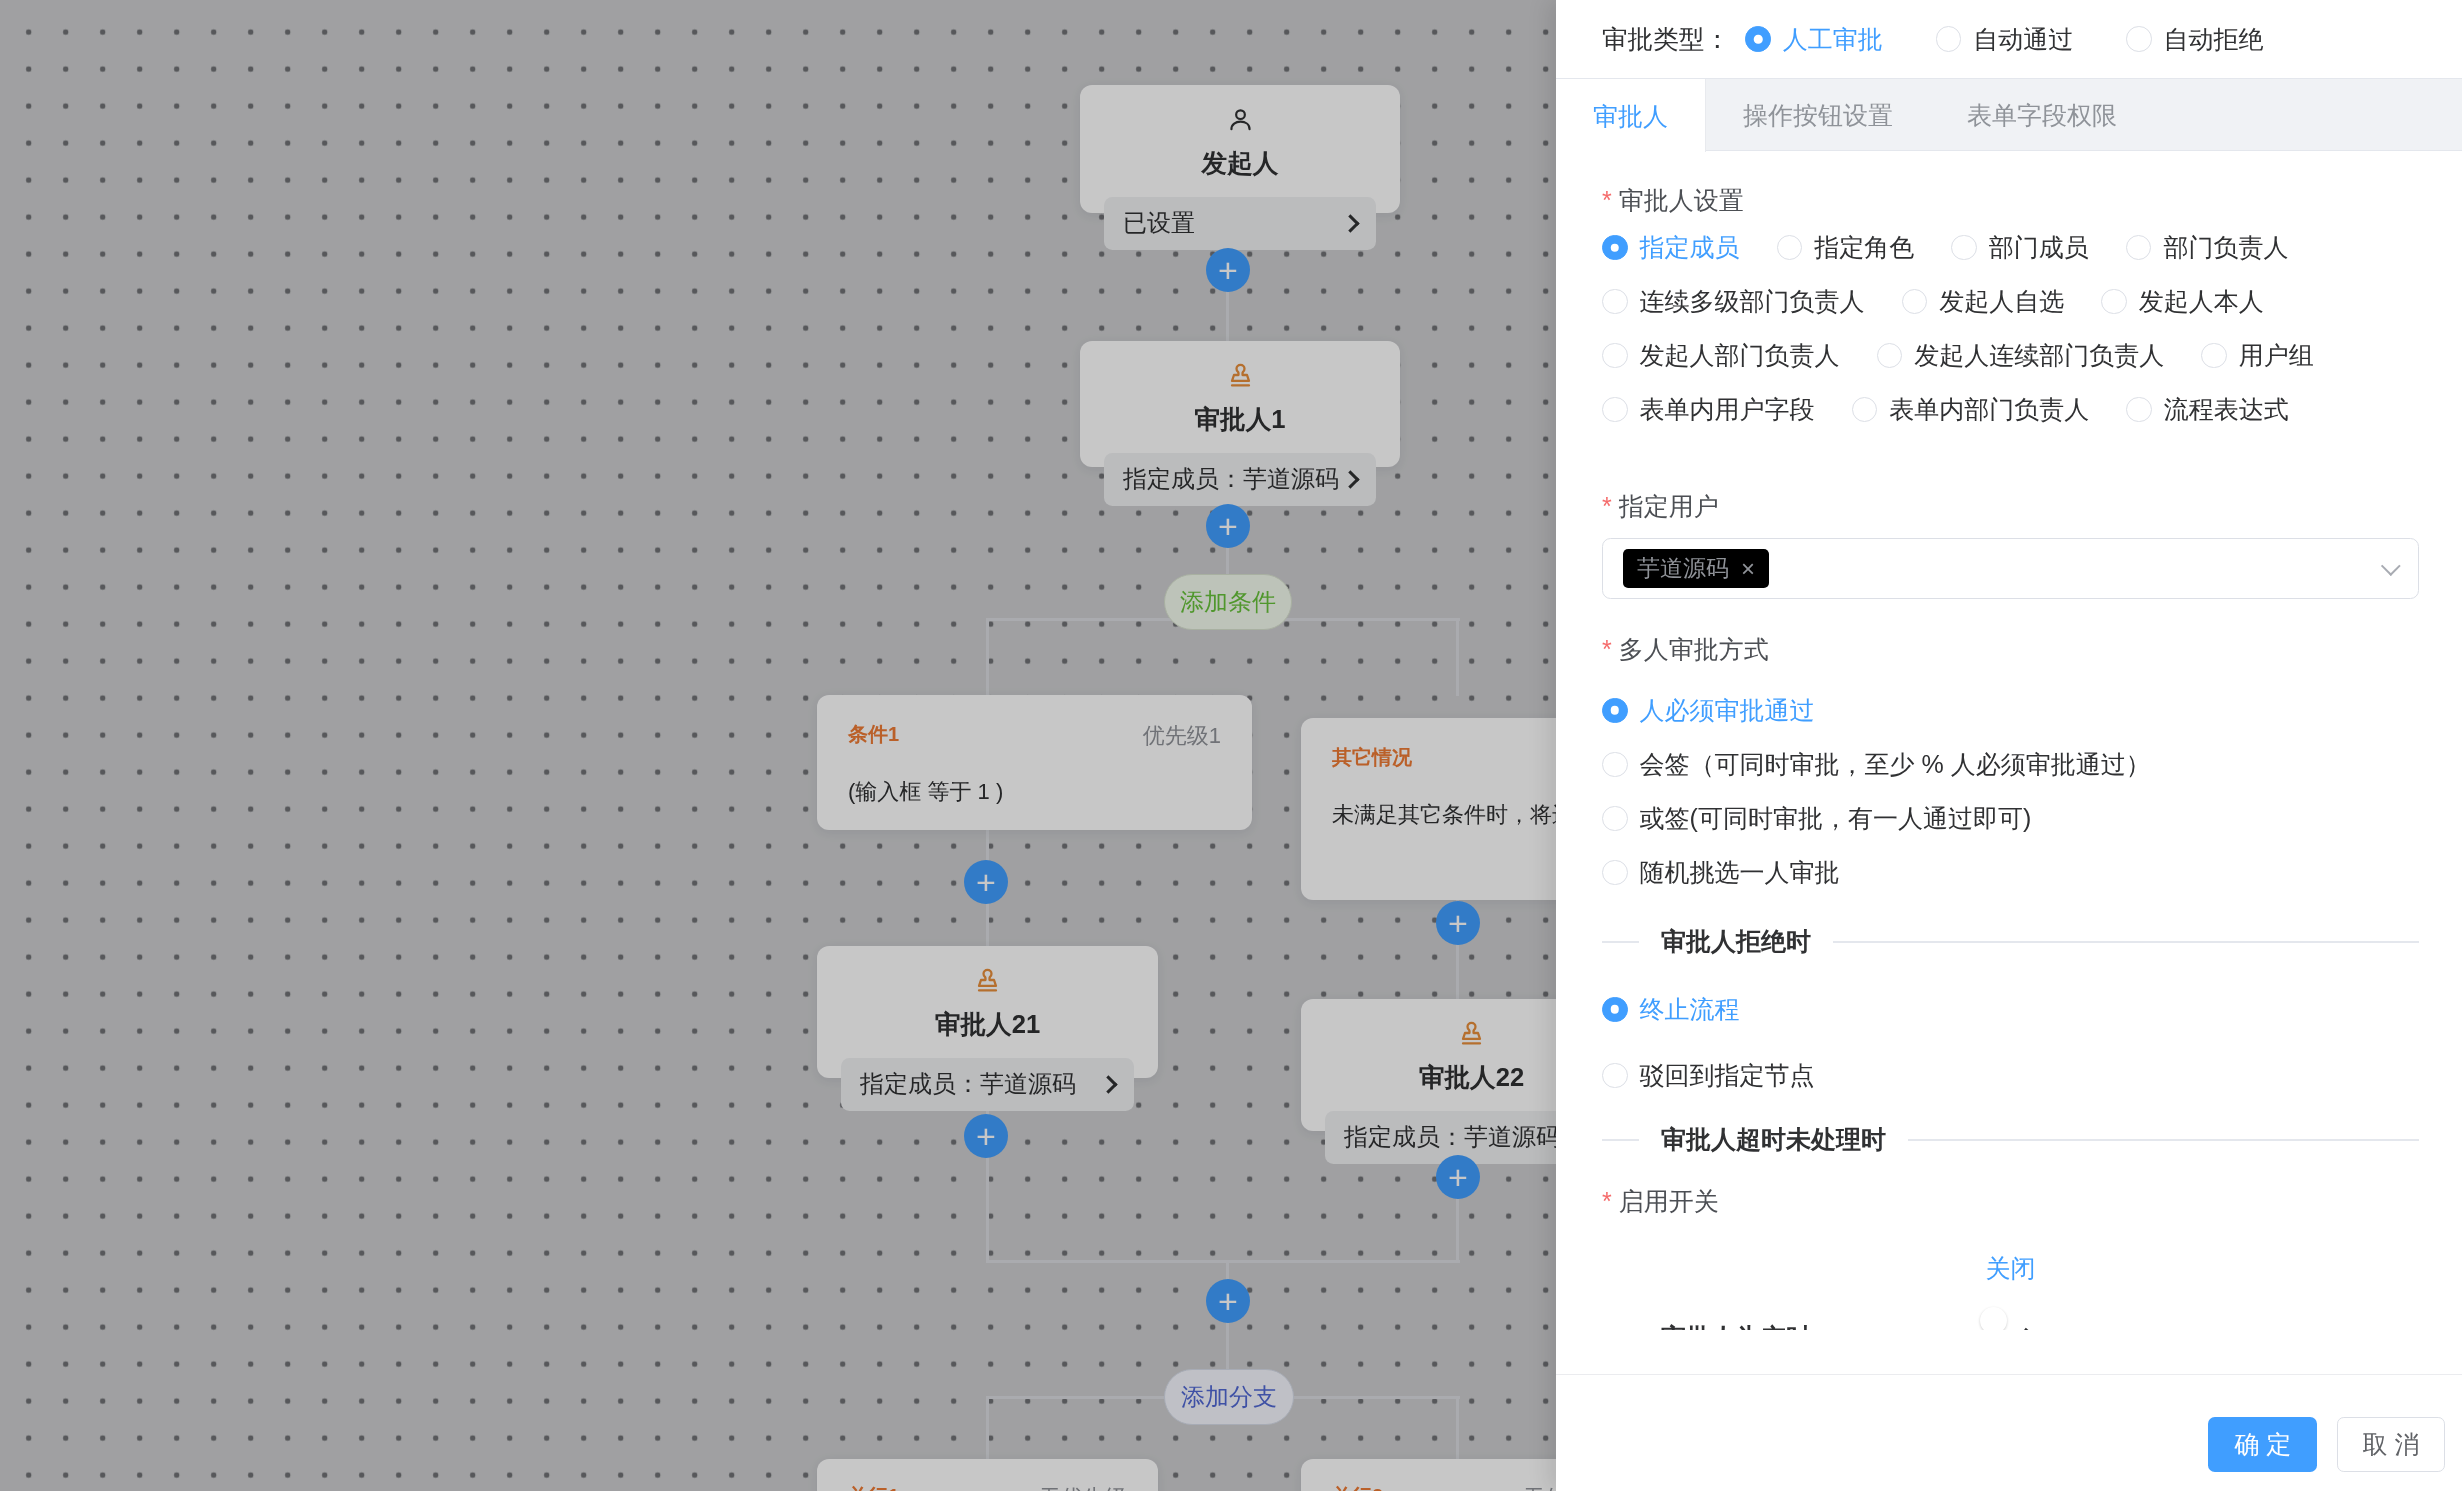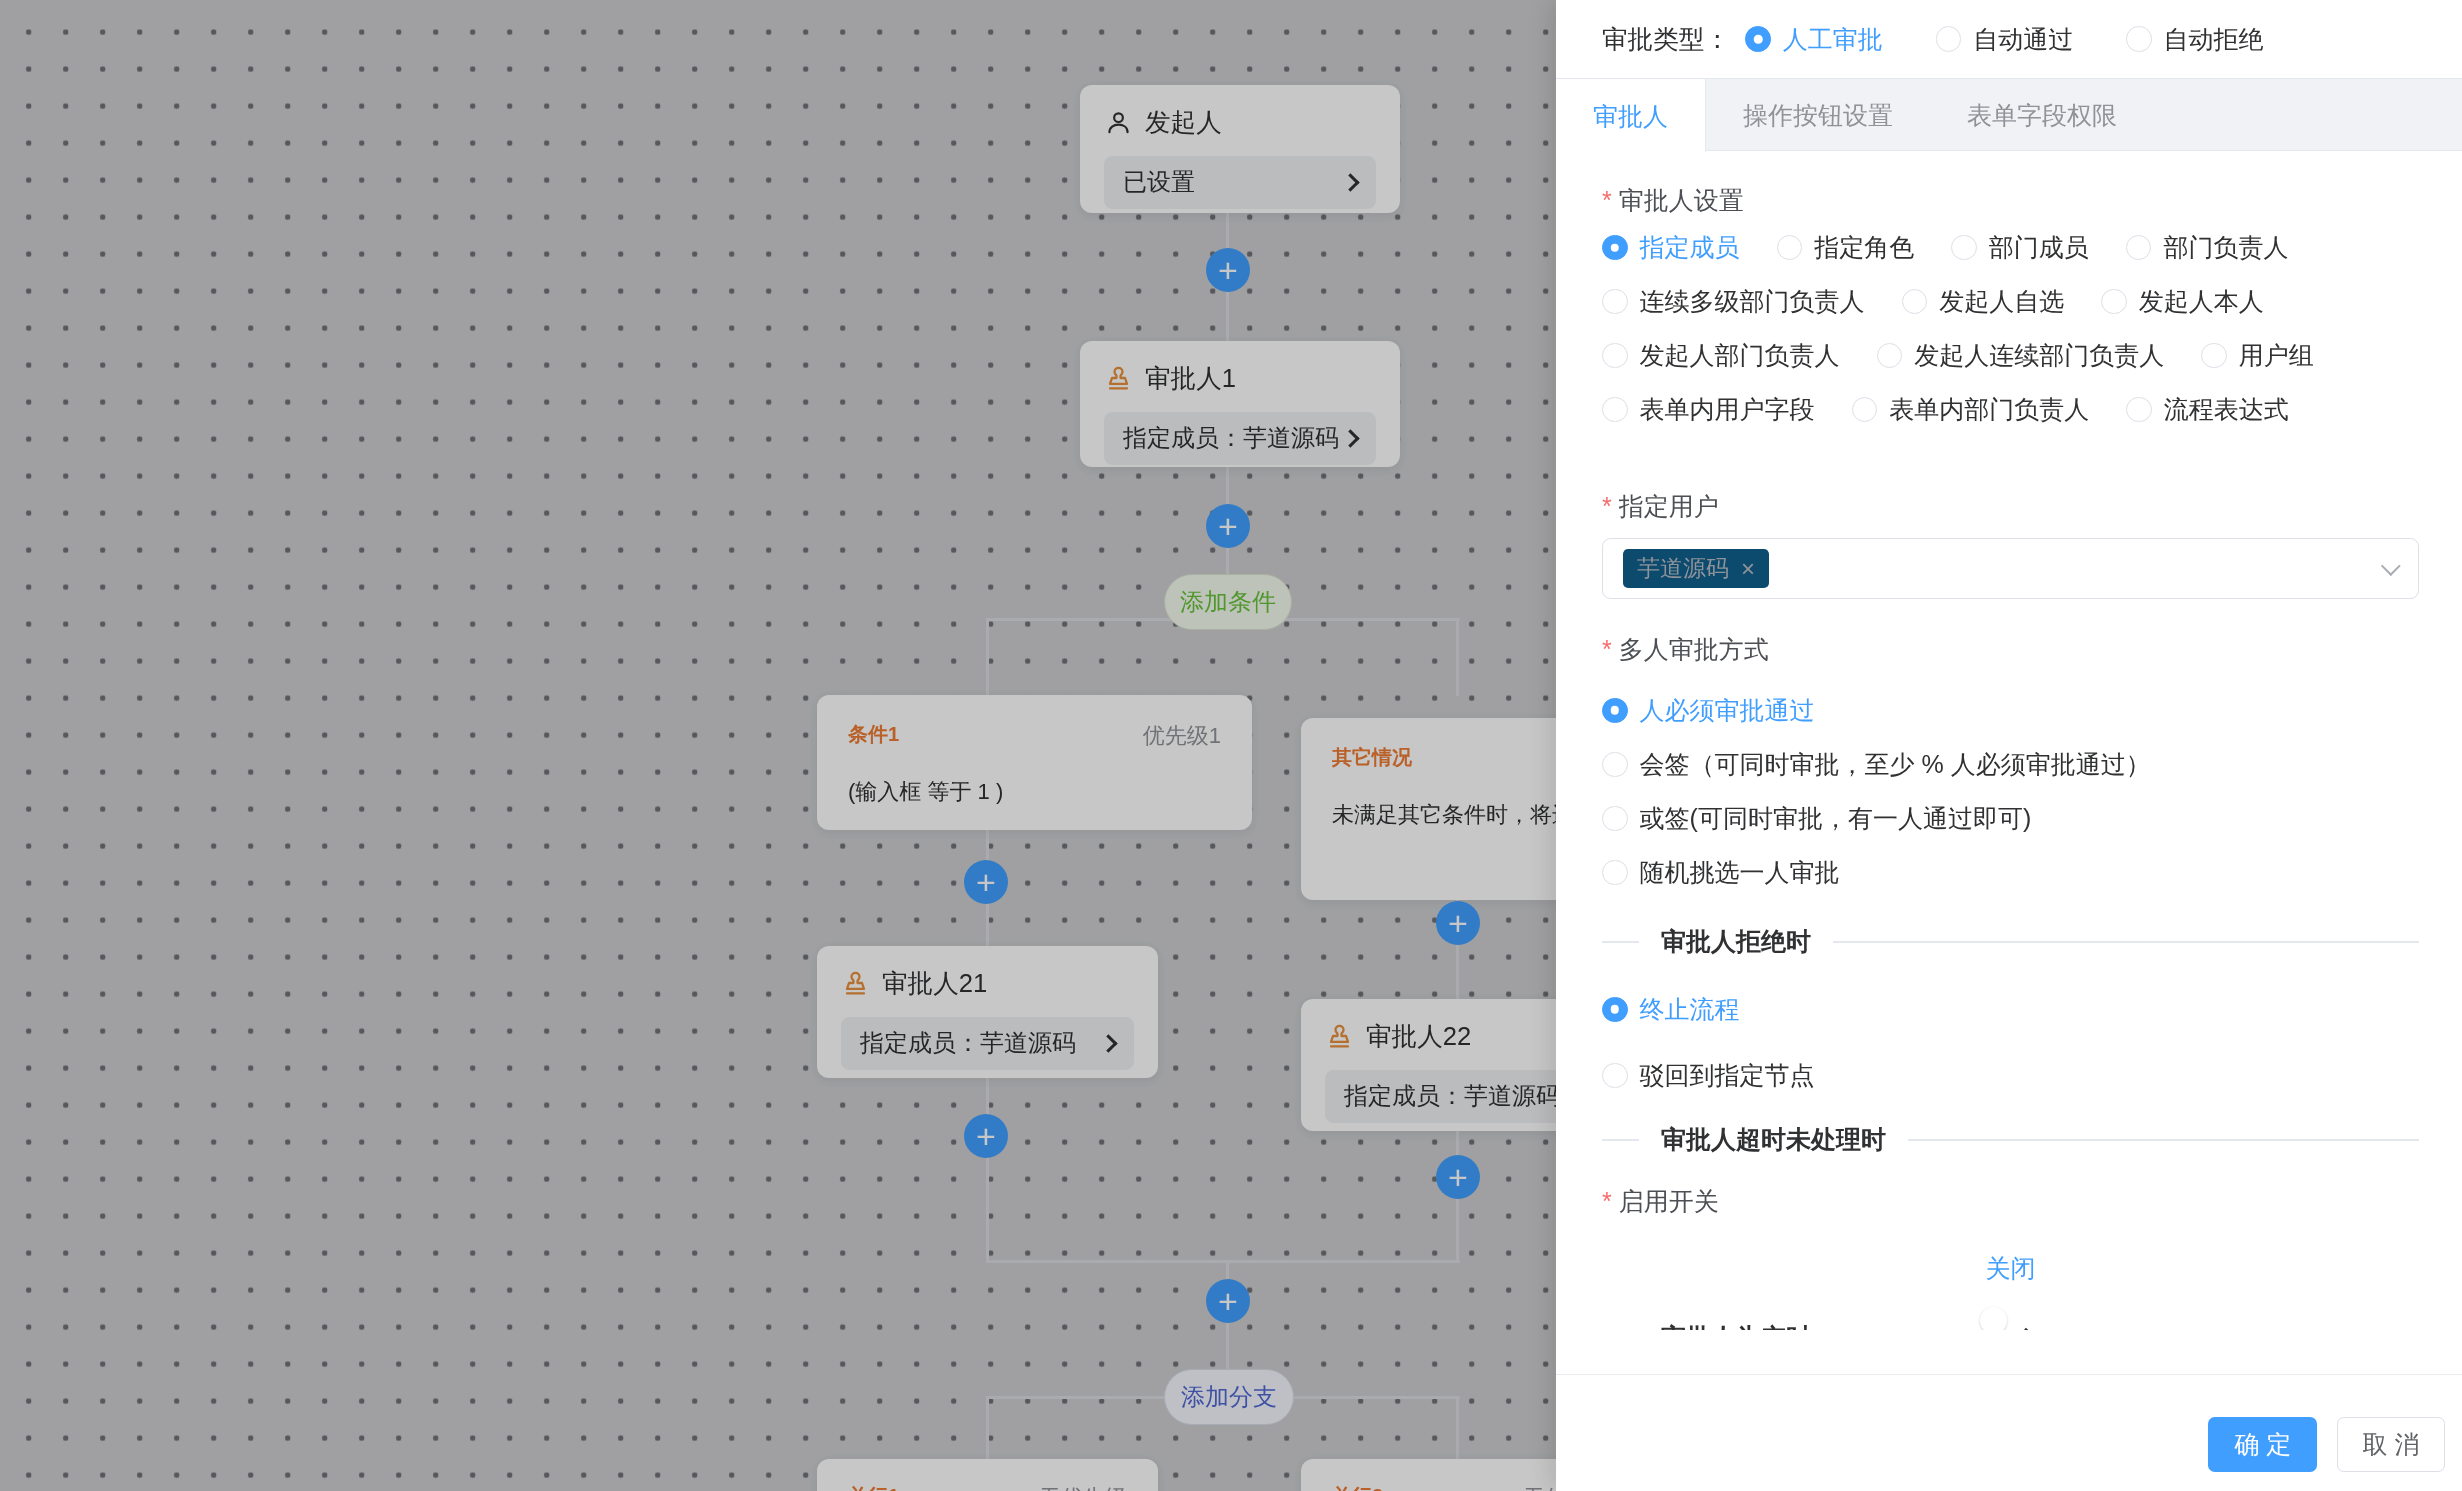--- a/index.html
+++ b/index.html
@@ -10,21 +10,21 @@
   #canvas { position:absolute; inset:0; width:2462px; height:1491px;
     background-color:#cdced0;
     background-image:radial-gradient(circle,#707175 2.6px,transparent 3.1px);
     background-size:37px 37px; background-position:10.2px 13.6px; }
   #dim-overlay { position:absolute; inset:0; background:rgba(0,0,0,.22); z-index:5; }
 
   .vline,.hline { position:absolute; background:#dadce0; }
   .node { position:absolute; background:#fff; border-radius:12px;
     box-shadow:0 2.6px 10.2px rgba(20,30,50,.08); padding:20.4px 24px; }
   .node-head { display:flex; align-items:center; gap:12px;
-    font-size:25.6px; font-weight:normal; color:#303133; }
+    font-size:25.6px; font-weight:bold; color:#303133;flex-direction:column; }
   .node-row { margin-top:15.3px; background:#f0f1f3; border-radius:8.5px; height:53px;
     display:flex; align-items:center; justify-content:space-between;
     padding:0 19px; font-size:24px; color:#303133; }
   .chev { width:12.8px; height:12.8px; border-top:3.4px solid #303133; border-right:3.4px solid #303133;
     transform:rotate(45deg); flex:none; }
   .icon-svg { width:29px; height:29px; flex:none; }
   .cond-head { display:flex; align-items:flex-start; justify-content:space-between; }
   .cond-title { font-size:20px; font-weight:bold; color:#ef7b35; }
   .cond-priority { font-size:22px; color:#909399; }
   .cond-body { margin-top:22px; font-size:22px; color:#303133; line-height:37px; }
@@ -64,21 +64,21 @@
   .form-label { margin-top:31px; height:34px; line-height:34px;
     font-size:25px; color:#4c4f54; }
   .req::before { content:"* "; color:#f56c6c; }
   .radio-grid { margin-top:12px; width:817px; display:flex; flex-wrap:wrap; }
   .radio-grid .radio { margin:0 37px 17px 0; }
   .radio-stack .radio { display:flex; margin-bottom:17px; }
   .radio-stack2 .radio { display:flex; margin-bottom:29px; }
 
   .select-box { margin-top:15.3px; height:61px; border:1.7px solid #dcdfe6; border-radius:8.5px;
     display:flex; align-items:center; justify-content:space-between; padding:0 20.4px; }
-  .tagchip { background:#0c4a6e; border-radius:5.1px; height:39px; display:flex; align-items:center;
+  .tagchip { background:#000000; border-radius:5.1px; height:39px; display:flex; align-items:center;
     gap:12px; padding:0 13.6px; font-size:23px; color:#909399; }
   .tag-x { font-size:24px; line-height:1; color:#909399; }
   .sel-arrow { width:13.6px; height:13.6px; border-right:2.6px solid #a8abb2; border-bottom:2.6px solid #a8abb2;
     transform:rotate(45deg); margin-top:-6.8px; }
 
   .section-divider { display:flex; align-items:center; height:34px; }
   .sd-l { width:37px; height:1.7px; background:#e4e7ed; }
   .sd-t { margin:0 22px; font-size:25px; font-weight:bold; color:#303133; white-space:nowrap; }
   .sd-r { flex:1; height:1.7px; background:#e4e7ed; }
 

